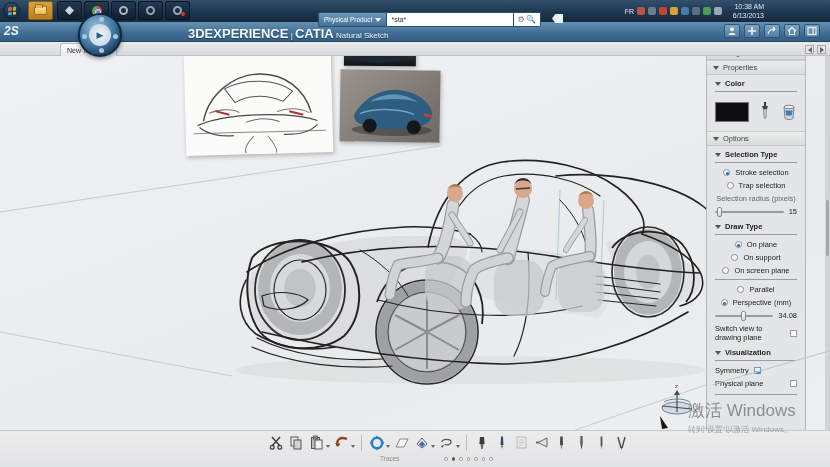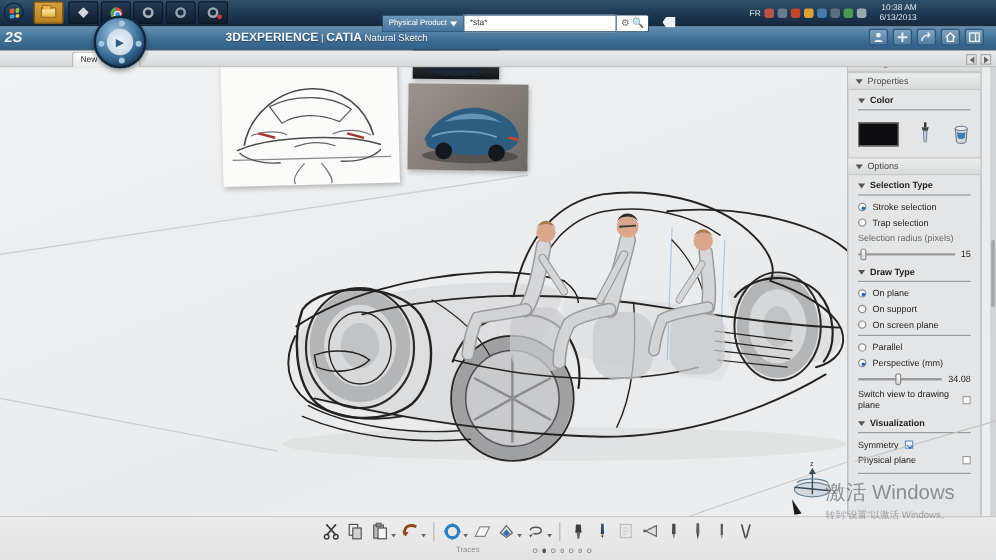--- a/index.html
+++ b/index.html
@@ -43,21 +43,21 @@
     border-bottom:1px solid #24455f; }
   .ds-logo { left:4px; top:24px; color:#eef4f9; font-size:12px; font-style:italic; font-weight:bold; z-index:52; }
   .compass { left:78px; top:13px; width:44px; height:44px; border-radius:50%; z-index:53;
     background:radial-gradient(circle at 40% 32%, #9cc2de, #3a6d96 55%, #1c3c5c 78%, #102a44);
     border:2px solid #0f2740; box-shadow:0 2px 4px rgba(0,0,0,.4); display:flex; align-items:center; justify-content:center; }
   .compass-inner { width:22px; height:22px; border-radius:50%; background:radial-gradient(#f2f7fb,#b9cede);
     display:flex; align-items:center; justify-content:center; color:#2a6091; font-size:9px; }
   .compass .q { position:absolute; width:5px; height:5px; border-radius:50%; background:#a8c6dd; }
   .app-title { left:188px; top:26px; color:#f2f7fb; font-size:8px; z-index:52; white-space:nowrap;
     text-shadow:0 1px 1px rgba(0,0,0,.4); }
-  .app-title b { font-size:10px; }
+  .app-title b { font-size:13px; }
 
   .search-wrap { left:318px; top:12px; height:15px; display:flex; z-index:55; align-items:stretch; }
   .search-scope { background:linear-gradient(#6e97b7,#44729a); border:1px solid #2a4e6e; border-right:none;
     color:#fff; font-size:6.5px; display:flex; align-items:center; gap:3px; padding:0 5px; border-radius:2px 0 0 2px; }
   .search-input { width:128px; background:#fff; border:1px solid #2a4e6e; font-size:7px; color:#333;
     display:flex; align-items:center; padding:0 4px; }
   .search-btns { background:#fff; border:1px solid #2a4e6e; border-left:none; border-radius:0 2px 2px 0;
     display:flex; align-items:center; gap:2px; padding:0 3px; color:#777; font-size:8px; }
   .tag-ic { left:552px; top:14px; width:11px; height:9px; background:#eef3f7; z-index:55;
     clip-path:polygon(0 50%, 30% 0, 100% 0, 100% 100%, 30% 100%); }
@@ -85,29 +85,29 @@
   .ref-card { box-shadow:1px 2px 4px rgba(0,0,0,.25); z-index:2; }
   .card-sketch { left:185px; top:52px; width:147px; height:102px; background:#fbfbfa; transform:rotate(-1.5deg); }
   .card-dark { left:344px; top:40px; width:72px; height:26px; background:linear-gradient(#4a4e55,#121418); transform:rotate(.5deg); }
   .card-blue { left:340px; top:70px; width:100px; height:72px; background:linear-gradient(135deg,#9a948d,#6d6965); transform:rotate(.8deg); }
 
   .watermark { left:688px; top:399px; z-index:30; color:rgba(110,112,115,.75); pointer-events:none; }
   .watermark .l1 { font-size:17px; }
   .watermark .l2 { font-size:8px; margin-top:2px; color:rgba(120,122,125,.65); }
 
   
-  .panel { left:706px; top:44px; width:112px; height:388px; background:#e4e5e6;
+  .panel { left:706px; top:44px; width:100px; height:388px; background:#e4e5e6;
     border:1px solid #b5b6b7; z-index:20; font-size:7.5px; color:#222; }
   .panel-scroll { left:825px; top:44px; width:5px; height:388px; background:#d3d4d5; z-index:21; }
   .panel-thumb { left:826px; top:200px; width:3px; height:56px; background:#a6a7a9; border-radius:2px; z-index:22;}
   .band { background:linear-gradient(#eceded,#d9dadb); border-top:1px solid #c7c8c9; border-bottom:1px solid #c7c8c9;
     padding:2px 6px; display:flex; align-items:center; gap:4px; color:#444; }
   .sec { padding:4px 8px 1px 8px; font-weight:bold; font-size:7.5px; display:flex; align-items:center; gap:4px; }
   .sec-line { margin:2px 8px 3px 8px; border-bottom:1px solid #9a9b9c; }
-  .row { padding:2px 8px; display:flex; align-items:center; gap:5px; }
+  .row { padding:2px 8px; display:flex; align-items:center; gap:5px;justify-content:center; }
   .row.small { color:#666; }
   .tri-d { width:0; height:0; border-left:3px solid transparent; border-right:3px solid transparent; border-top:4px solid #555; }
   .tri-r { width:0; height:0; border-top:3px solid transparent; border-bottom:3px solid transparent; border-left:4px solid #555; }
   .radio { width:7px; height:7px; border-radius:50%; border:1px solid #8a8b8c; background:#fff; flex:none; position:relative; }
   .radio.sel::after { content:""; position:absolute; left:1.5px; top:1.5px; width:3px; height:3px; border-radius:50%; background:#1a66c9; }
   .cbx { width:7px; height:7px; border:1px solid #9a9b9c; background:#fff; flex:none; position:relative; }
   .cbx.on { border-color:#6f94c4; background:#eaf1fa; }
   .cbx.on::after { content:""; position:absolute; left:1px; top:0.5px; width:4px; height:2.5px;
     border-left:1.4px solid #1a66c9; border-bottom:1.4px solid #1a66c9; transform:rotate(-48deg); }
   .slider { flex:1; height:2px; background:#9a9b9c; position:relative; border-radius:1px; }

